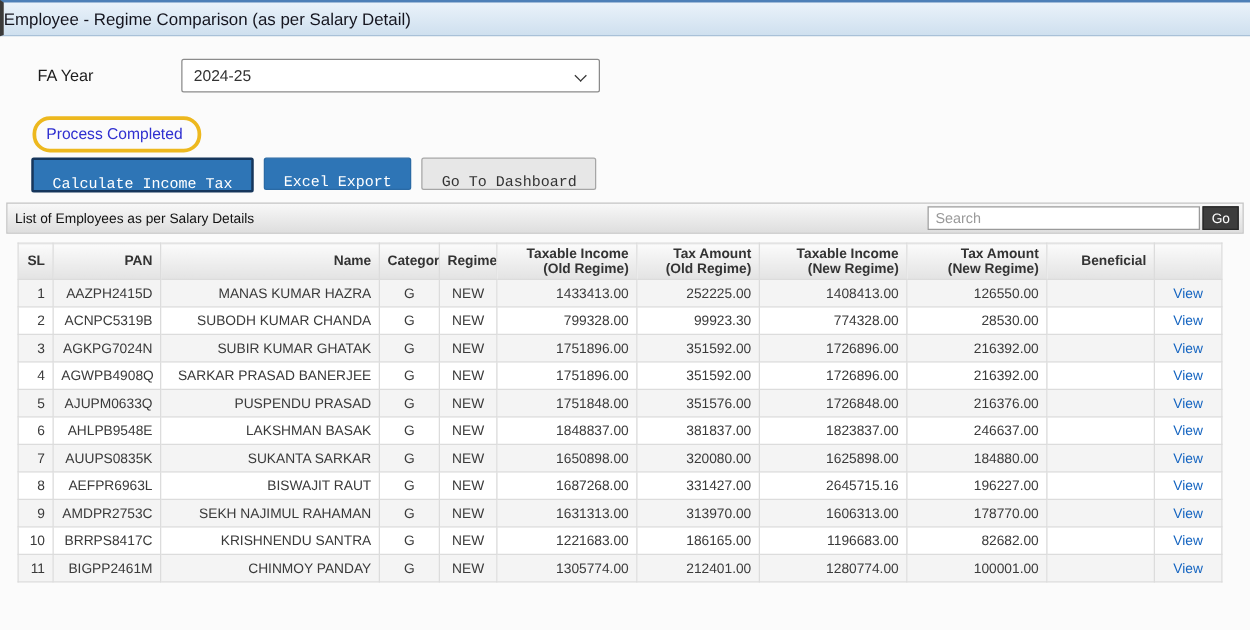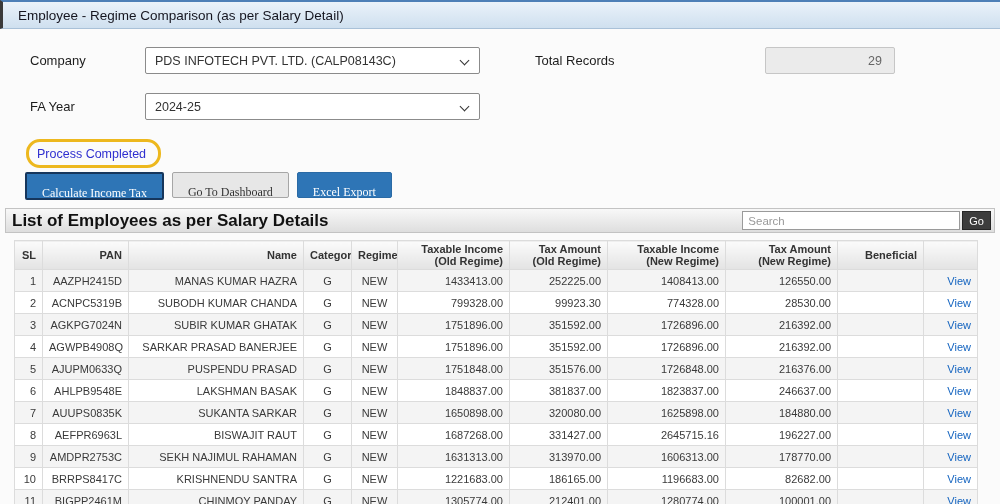--- a/index.html
+++ b/index.html
@@ -11,21 +11,20 @@
   }
 
   
   .titlebar {
     height:29px;
     background:linear-gradient(#eaf2fa, #cfe0ef);
     border-top:2px solid #4d7fb7;
     border-bottom:1px solid #a9c1d8;
     border-left:3px solid #3a3a3a;
     display:flex; align-items:center;
-    padding-left:15px;
     font-size:13.5px; color:#15151f;
   }
 
   .content { padding-top:18px; }
 
   
   .frow { display:flex; align-items:center; margin-left:30px; margin-bottom:19px; font-size:13px; }
   .flabel { width:115px; color:#1c1c1c; }
   .flabel2 { margin-left:55px; width:230px; color:#1c1c1c; }
   .select-box {
@@ -50,36 +49,36 @@
   .status-wrap { margin:13px 0 0 26px; height:27px; }
   .status-badge {
     display:inline-block; border:3px solid #edb81e; border-radius:14px;
     padding:2px 12px 3px 8px; background:transparent;
   }
   .status-text { color:#2f2fd0; font-size:12.5px;margin-top:28px; }
 
   
   .btn-row { display:flex; gap:8px; margin:6px 0 0 25px; }
   .btn {
-    font-family:Liberation Serif, serif;
+    font-family:Liberation Mono, monospace;
     font-size:12px; border-radius:2px; cursor:pointer; height:26px; padding:12px 15px;
   }
   .btn-primary { background:#2e75b6; color:#fff; border:1px solid #2a6aa5; }
   .btn-emph { border:2px solid #16365c; }
   .btn-default { background:#e7e7e7; color:#333; border:1px solid #a6a6a6; }
 
   
   .list-header {
     margin:8px 5px 0 5px; height:25px;
     background:linear-gradient(#f8f8f8, #dedede);
     border:1px solid #c3c3c3;
     display:flex; align-items:center; justify-content:space-between;
     padding:0 3px 0 6px;
   }
-  .list-title { font-weight:bold; font-size:17px; color:#111; }
+  .list-title { font-weight:normal; font-size:11px; color:#111; }
   .search-wrap { display:flex; align-items:center;justify-content:center; }
   .search-input {
     width:218px; height:19px; border:1px solid #9a9a9a; background:#fff;
     font-size:11.5px; padding:0 5px; color:#333;
     font-family:"Liberation Sans", sans-serif;
   }
   .search-input::placeholder { color:#999; }
   .go-btn {
     height:19px; margin-left:2px; background:#3d3d3d; color:#fff;
     border:1px solid #262626; font-size:11px; padding:0 6px; cursor:pointer;
@@ -94,57 +93,48 @@
     background:linear-gradient(#fbfbfb, #e3e3e3);
     font-weight:bold; color:#333; height:28px;
     padding:2px 6px; vertical-align:middle; line-height:12px;
   }
   tbody td { height:22px; padding:0 6px; color:#3a3a3a; }
   tbody tr:nth-child(odd)  { background:#f4f4f4; }
   tbody tr:nth-child(even) { background:#ffffff; }
   .t-left { text-align:right; }
   .t-right { text-align:right; }
   .t-center { text-align:center; }
-  .view-link { color:#1464c0; text-decoration:none; cursor:pointer; display:block; text-align:right; }
+  .view-link { color:#1464c0; text-decoration:none; cursor:pointer; display:block; text-align:center; }
 </style>
 </head>
 <body>
 
 <div class="titlebar">
   <span>Employee - Regime Comparison (as per Salary Detail)</span>
 </div>
 
 <div class="content">
 
-  <div class="frow">
-    <span class="flabel">Company</span>
-    <div class="select-box">
-      <span>PDS INFOTECH PVT. LTD. (CALP08143C)</span>
-      <span class="chev"></span>
-    </div>
-    <span class="flabel2">Total Records</span>
-    <input class="total-input" readonly="" value="29" style="">
-  </div>
 
   <div class="frow">
     <span class="flabel">FA Year</span>
     <div class="select-box">
       <span>2024-25</span>
       <span class="chev"></span>
     </div>
   </div>
 
   <div class="status-wrap">
     <span class="status-badge"><span class="status-text">Process Completed</span></span>
   </div>
 
   <div class="btn-row">
     <button class="btn btn-primary btn-emph">Calculate Income Tax</button>
+    <button class="btn btn-primary">Excel Export</button>
     <button class="btn btn-default">Go To Dashboard</button>
-    <button class="btn btn-primary">Excel Export</button>
   </div>
 
   <div class="list-header">
     <span class="list-title">List of Employees as per Salary Details</span>
     <span class="search-wrap">
       <input class="search-input" type="text" placeholder="Search" style="">
       <button class="go-btn">Go</button>
     </span>
   </div>
 

